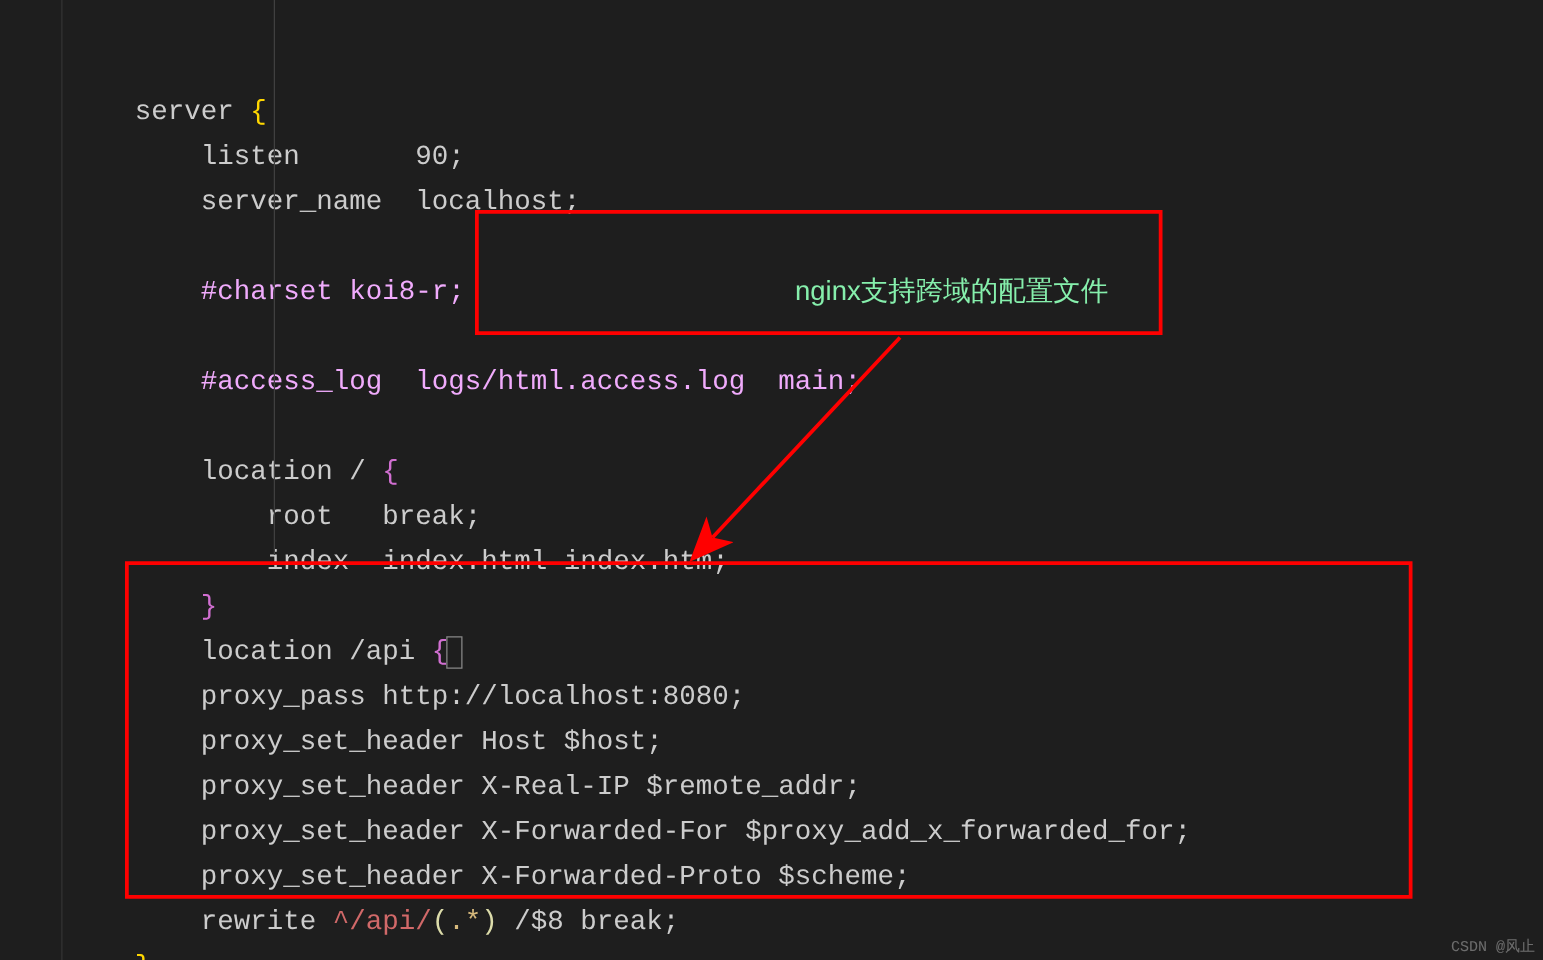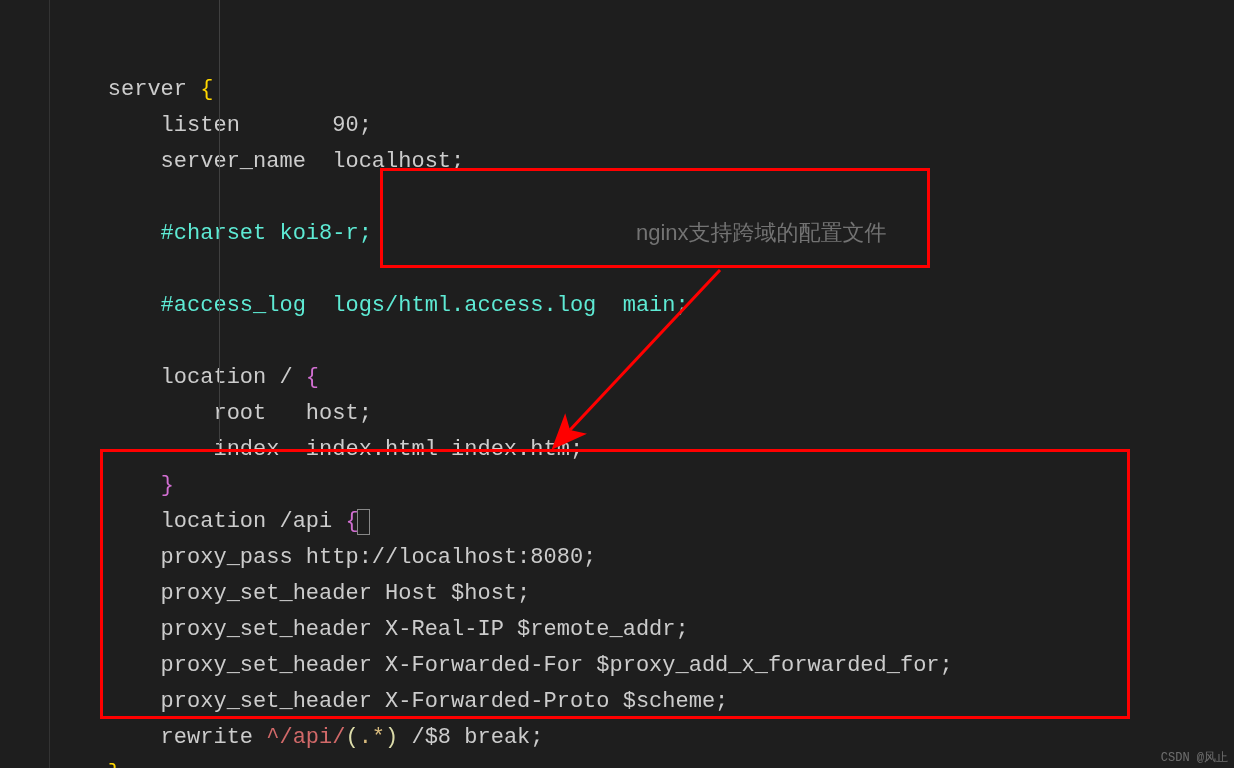--- a/index.html
+++ b/index.html
@@ -22,21 +22,21 @@
   .code {
     position: absolute;
     left: 55px;
     top: 0;
     font-family: Consolas, "Courier New", monospace;
     font-size: 22px;
     line-height: 36px;
     color: #cccccc;
     white-space: pre;
   }
-  .comment { color: #5eead4; }
+  .comment { color: #f0abfc; }
   .val     { color: #cccccc; }
   .brace   { color: #ffd700; }
   .par     { color: #d16fd1; }
   .link    { }
   .re      { color: #d16969; }
   .regrp   { color: #dcdcaa; }
   .restr   { color: #d7ba7d; }
   .indent-bar {
     position: absolute;
     left: 164px;
@@ -46,21 +46,21 @@
     background: #404040;
   }
   .red-box {
     position: absolute;
     border: 3px solid #ff0000;
     box-sizing: border-box;
     pointer-events: none;
   }
   .annotation {
     position: absolute;
-    color: #737373;
+    color: #86efac;
     font-family: "Microsoft YaHei", "SimHei", Arial, sans-serif;
     font-size: 22px;
     pointer-events: none;
   }
   .arrow-svg {
     position: absolute;
     left: 0; top: 0;
     width: 1234px; height: 768px;
     pointer-events: none;
   }
@@ -90,21 +90,21 @@
 <div class="indent-bar"></div>
 <span><span>    server </span><span class="brace">{</span></span>
 <span><span>        listen       90</span><span>;</span></span>
 <span><span>        server_name  localhost</span><span>;</span></span>
 <span> </span>
 <span><span class="comment">        #charset koi8-r;</span></span>
 <span> </span>
 <span><span class="comment">        #access_log  logs/html.access.log  main;</span></span>
 <span> </span>
 <span><span>        location </span><span class="val">/</span><span> </span><span class="par">{</span></span>
-<span><span>            root   host</span><span>;</span></span>
+<span><span>            root   break</span><span>;</span></span>
 <span><span>            index  index.html index.htm</span><span>;</span></span>
 <span><span>        </span><span class="par">}</span></span>
 <span><span>        location </span><span class="val">/api</span><span> </span><span class="par">{</span><span class="cursor-box"></span></span>
 <span><span>        proxy_pass </span><span class="link">http://localhost:8080</span><span>;</span></span>
 <span><span>        proxy_set_header Host $host</span><span>;</span></span>
 <span><span>        proxy_set_header X-Real-IP $remote_addr</span><span>;</span></span>
 <span><span>        proxy_set_header X-Forwarded-For $proxy_add_x_forwarded_for</span><span>;</span></span>
 <span><span>        proxy_set_header X-Forwarded-Proto $scheme</span><span>;</span></span>
 <span><span>        rewrite </span><span class="re">^</span><span class="re">/api/</span><span class="regrp">(</span><span class="restr">.*</span><span class="regrp">)</span><span> /$8 break</span><span>;</span></span>
 <span><span>    </span><span class="brace">}</span></span>

